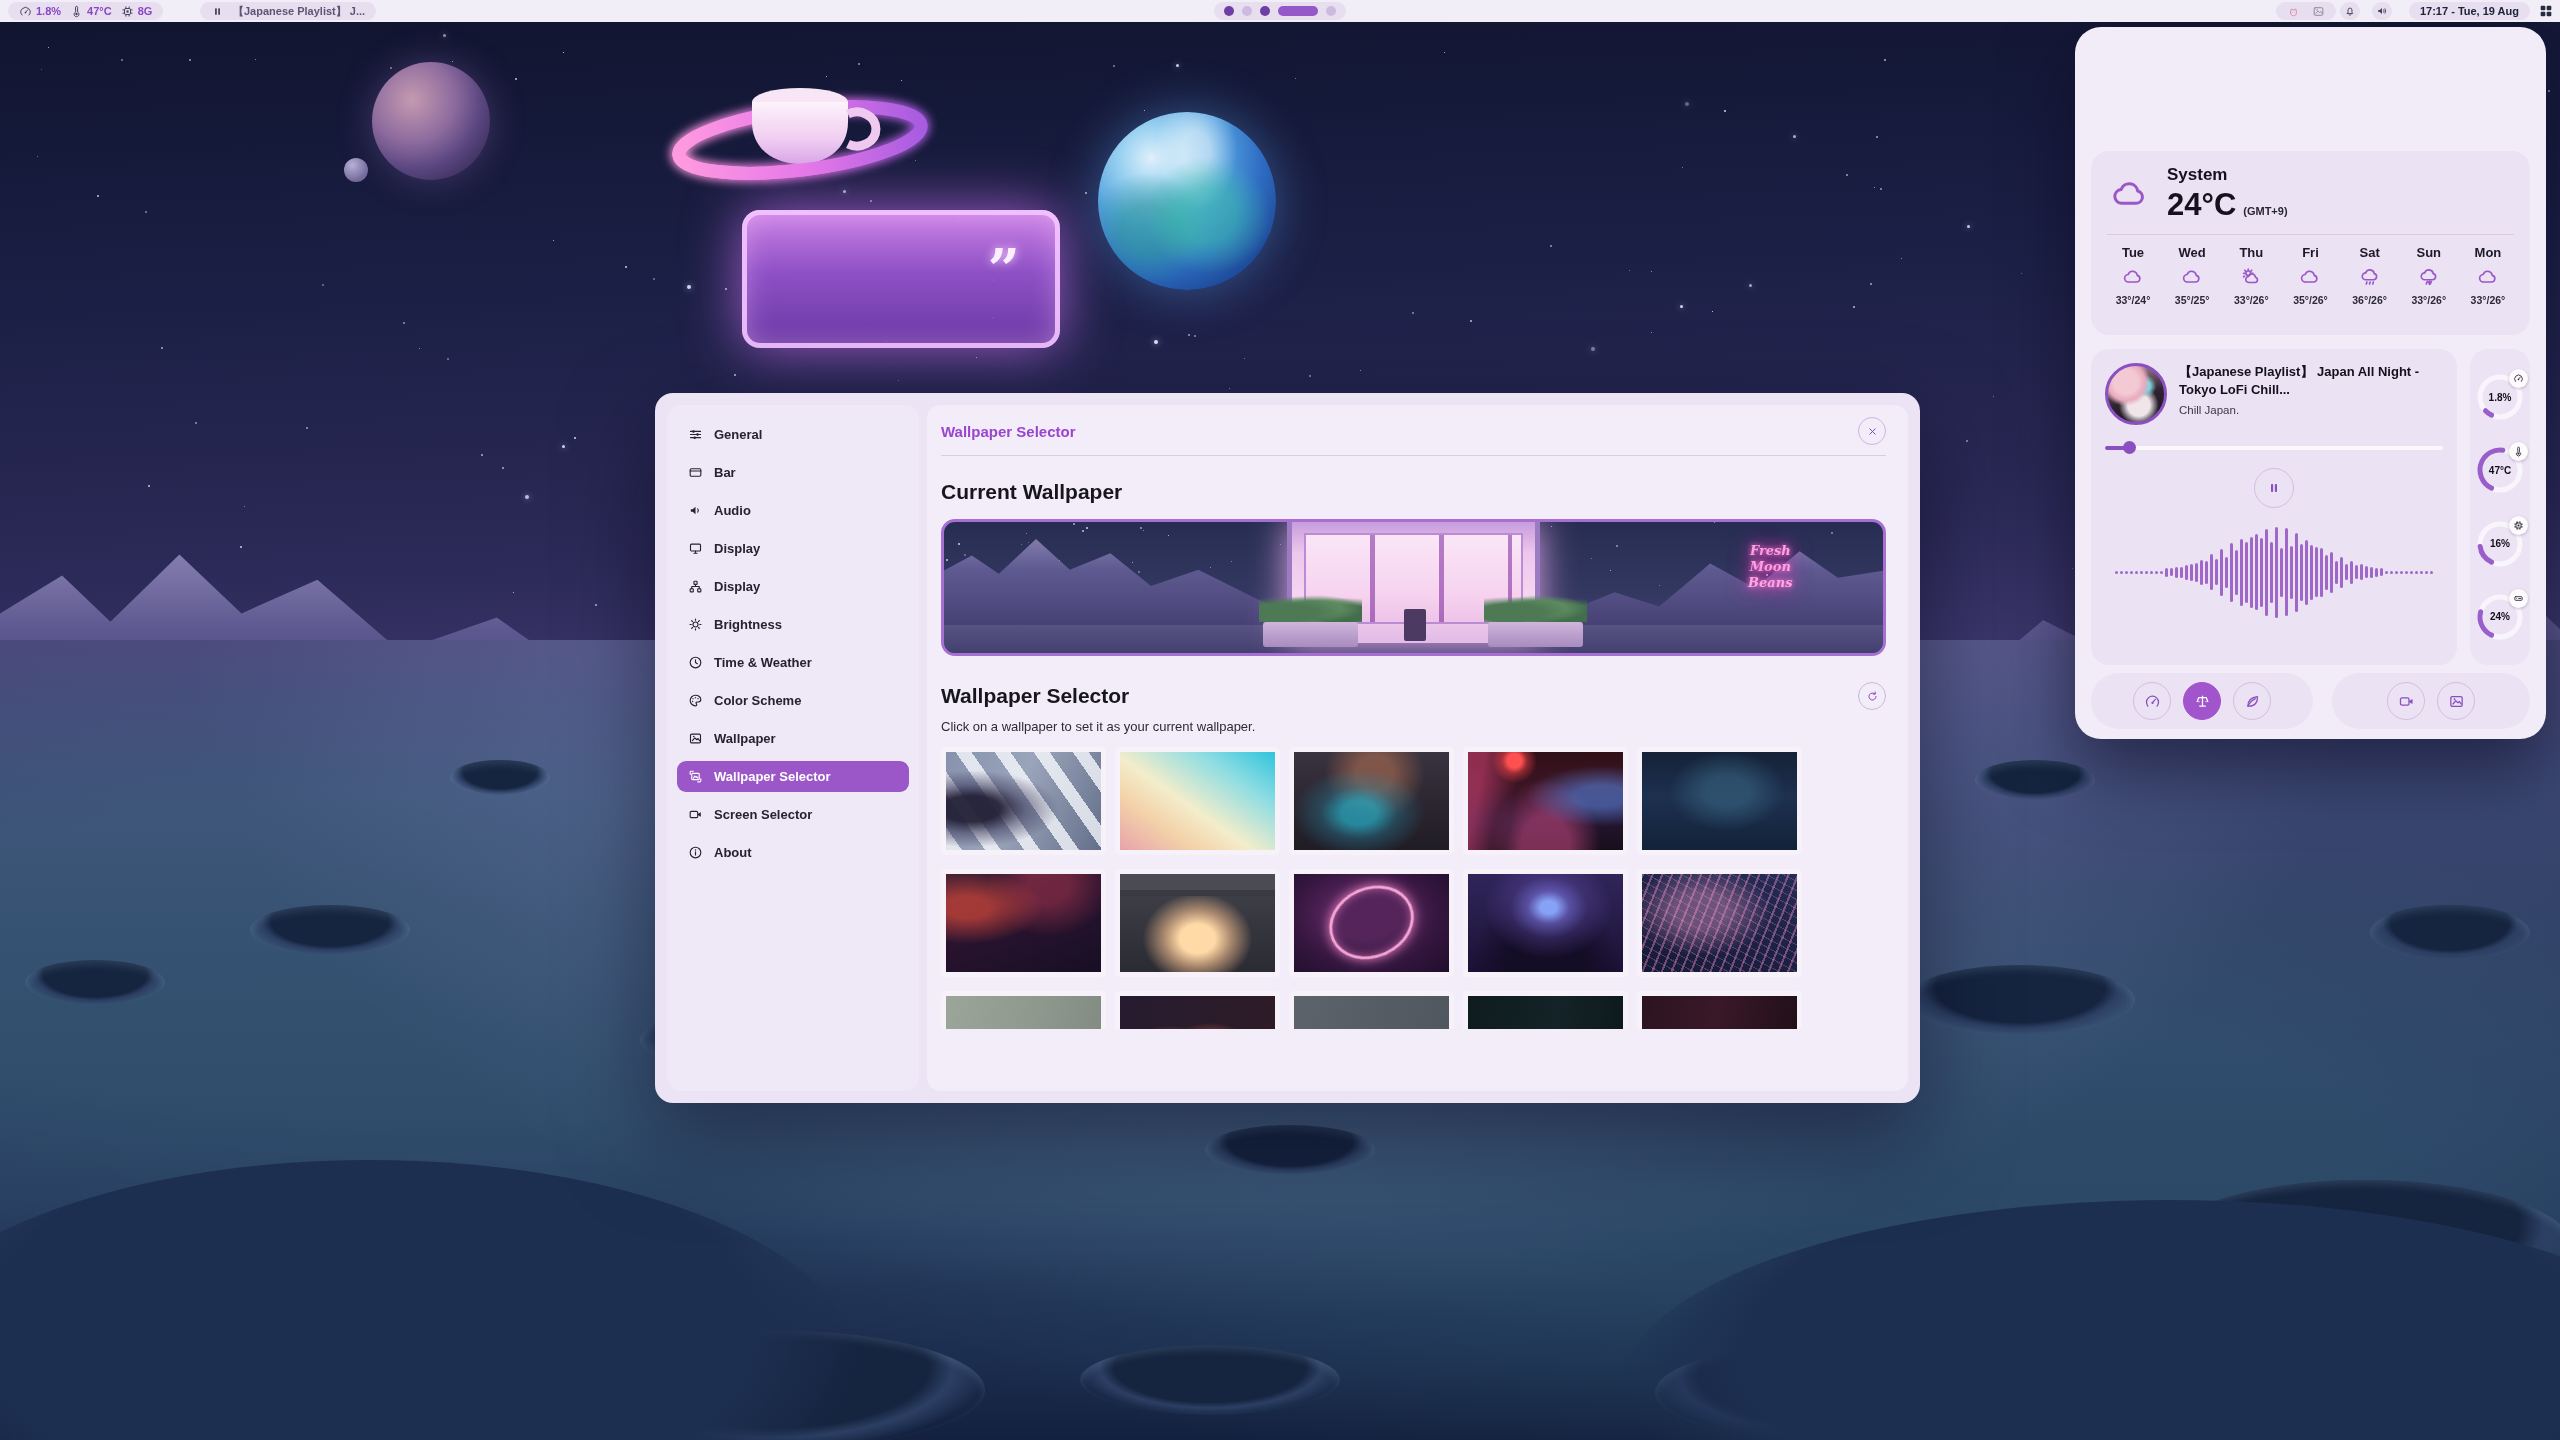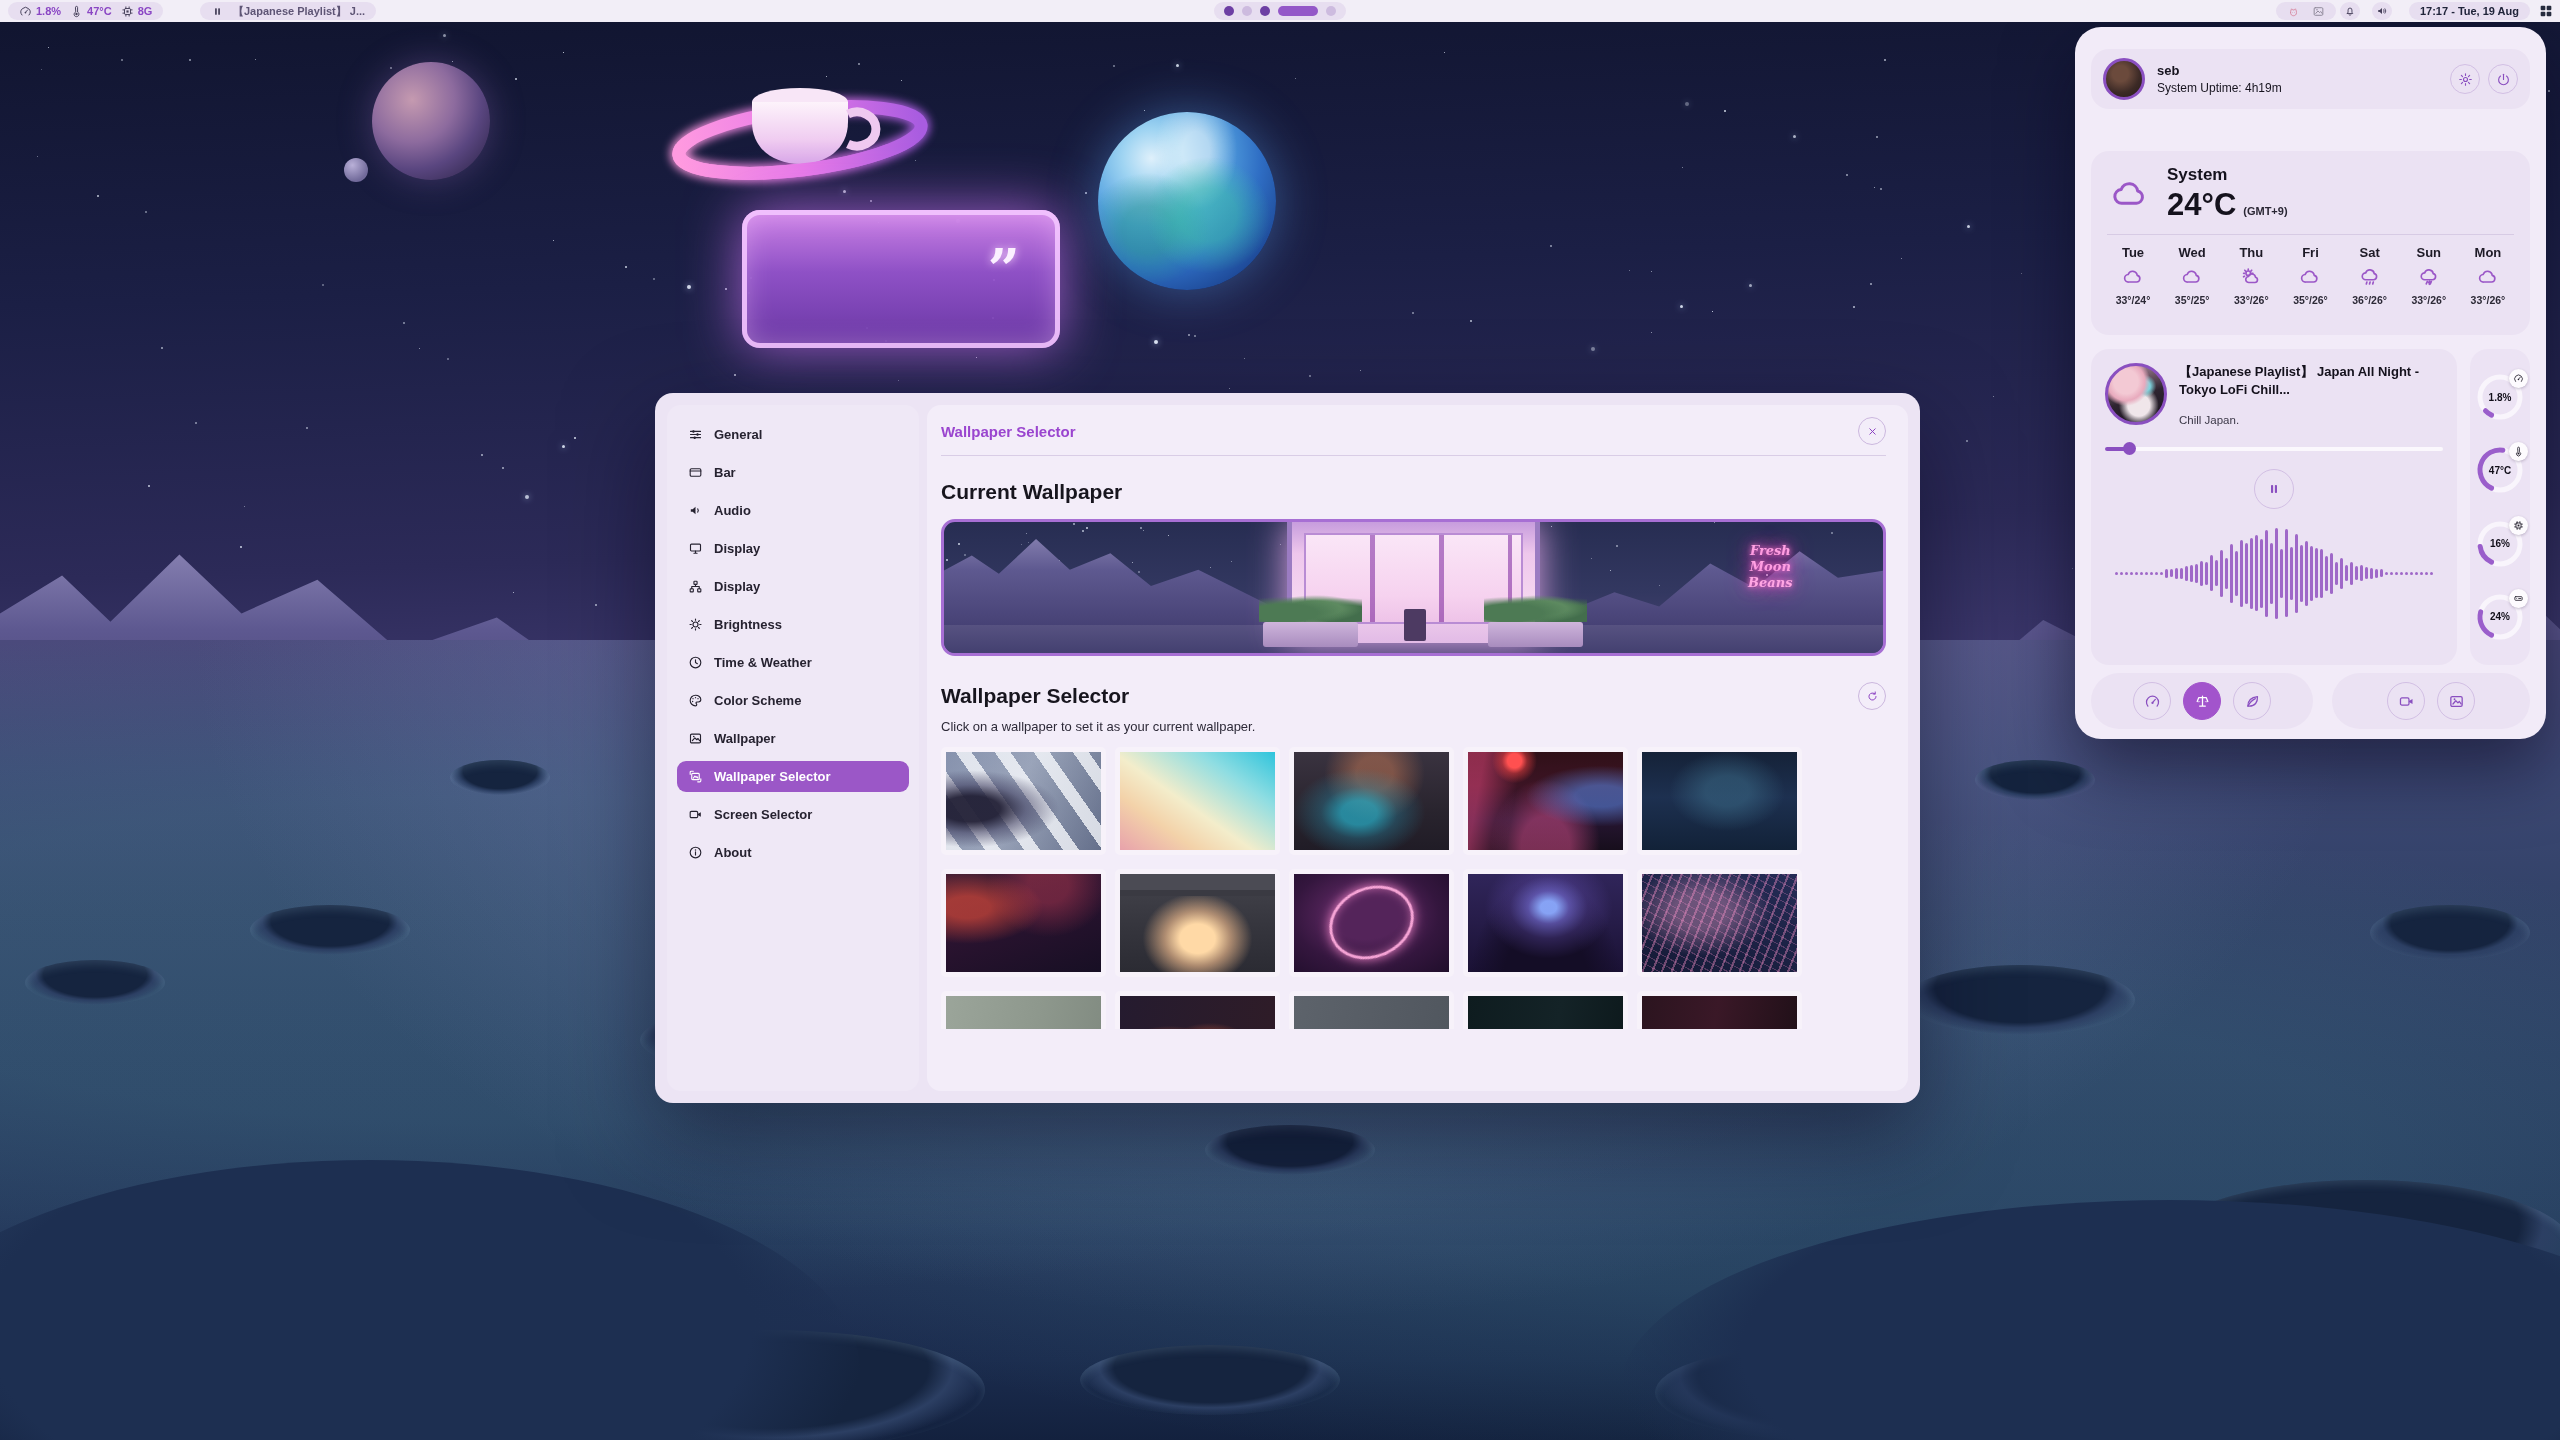--- a/index.html
+++ b/index.html
@@ -190,21 +190,21 @@
   .f-temps { font-size:10.5px; font-weight:bold; color:#2c2936; white-space:nowrap; }
 
   .media-card { top:322px; height:316px; width:366px; left:16px; right:auto; padding:14px; }
   .m-top { display:flex; gap:12px; }
   .m-art { width:62px; height:62px; border-radius:50%; border:3px solid #8a4fc0; flex:0 0 auto; overflow:hidden;
     background:radial-gradient(circle at 32% 28%, #f3c9d4 0 22%, #e8aabd 34%, transparent 44%),
       radial-gradient(circle at 66% 36%, #7fd4de 0 10%, transparent 22%),
       radial-gradient(circle at 55% 70%, #f0e6ea 0 22%, transparent 40%),
       linear-gradient(160deg,#caa0b4 0%,#2e2430 55%,#17121c 100%); }
   .m-title { font-size:13px; font-weight:bold; color:#14111c; line-height:1.35; max-height:36px; overflow:hidden; }
-  .m-artist { font-size:11.5px; color:#3c3848; margin-top:16px; }
+  .m-artist { font-size:11.5px; color:#3c3848; margin-top:6px; }
   .m-slider { position:relative; margin-top:16px; height:13px; cursor:pointer; }
   .m-track { position:absolute; left:0; right:0; top:5px; height:4px; border-radius:2px; background:#fbf8fd; }
   .m-fill { position:absolute; left:0; top:5px; height:4px; border-radius:2px; background:#8a4fc0; }
   .m-knob { position:absolute; top:0; width:13px; height:13px; border-radius:50%; background:#8a4fc0; }
   .m-pause { margin:14px auto 0; width:40px; height:40px; }
   .m-pause .p-ic { width:16px; height:16px; }
   .waveform { margin-top:16px; height:96px; display:flex; align-items:center; justify-content:center; gap:2px; }
   .wf-bar { width:3px; border-radius:2px; background:#9f68c8; }
 
   .stats-col { position:absolute; right:16px; top:322px; width:60px; height:316px; background:#ece3f4;
@@ -775,45 +775,20 @@
             <div class="wp t12"></div>
             <div class="wp t13"></div>
             <div class="wp t14"></div>
             <div class="wp t15"></div>
           </div>
       </div>
     </div>
   </div>
 
   <div class="panel">
-    <div class="card user-card">
-      <div class="avatar"></div>
-      <div>
-        <div class="user-name">seb</div>
-        <div class="user-uptime">System Uptime: 4h19m</div>
-      </div>
-      <div class="user-btns">
-        <button class="p-circle">
-            <span class="p-ic">
-              <svg viewBox="0 0 24 24" fill="none" stroke="currentColor" stroke-width="1.8" stroke-linecap="round" stroke-linejoin="round" style="width:100%;height:100%;display:block">
-                <circle cx="12" cy="12" r="3.2"></circle>
-                <path d="M12 2.8v2.6M12 18.6v2.6M2.8 12h2.6M18.6 12h2.6M5.4 5.4l1.9 1.9M16.7 16.7l1.9 1.9M18.6 5.4l-1.9 1.9M7.3 16.7l-1.9 1.9"></path>
-              </svg>
-            </span>
-          </button>
-        <button class="p-circle">
-            <span class="p-ic">
-              <svg viewBox="0 0 24 24" fill="none" stroke="currentColor" stroke-width="1.8" stroke-linecap="round" stroke-linejoin="round" style="width:100%;height:100%;display:block">
-                <path d="M12 3.5V12"></path>
-                <path d="M7.2 6.4a7.8 7.8 0 1 0 9.6 0"></path>
-              </svg>
-            </span>
-          </button>
-      </div>
-    </div>
 
     <div class="card weather-card">
       <div class="w-top">
         <div class="w-cloud">
             <svg viewBox="0 0 24 24" fill="none" stroke="currentColor" stroke-width="1.8" stroke-linecap="round" stroke-linejoin="round" style="width:100%;height:100%;display:block">
               <path d="M7.3 17.5h8.6a3.7 3.7 0 0 0 .7-7.3 5.1 5.1 0 0 0-9.9-.9 3.4 3.4 0 0 0 .6 8.2z"></path>
             </svg>
           </div>
         <div>
           <div class="w-city">System</div>

